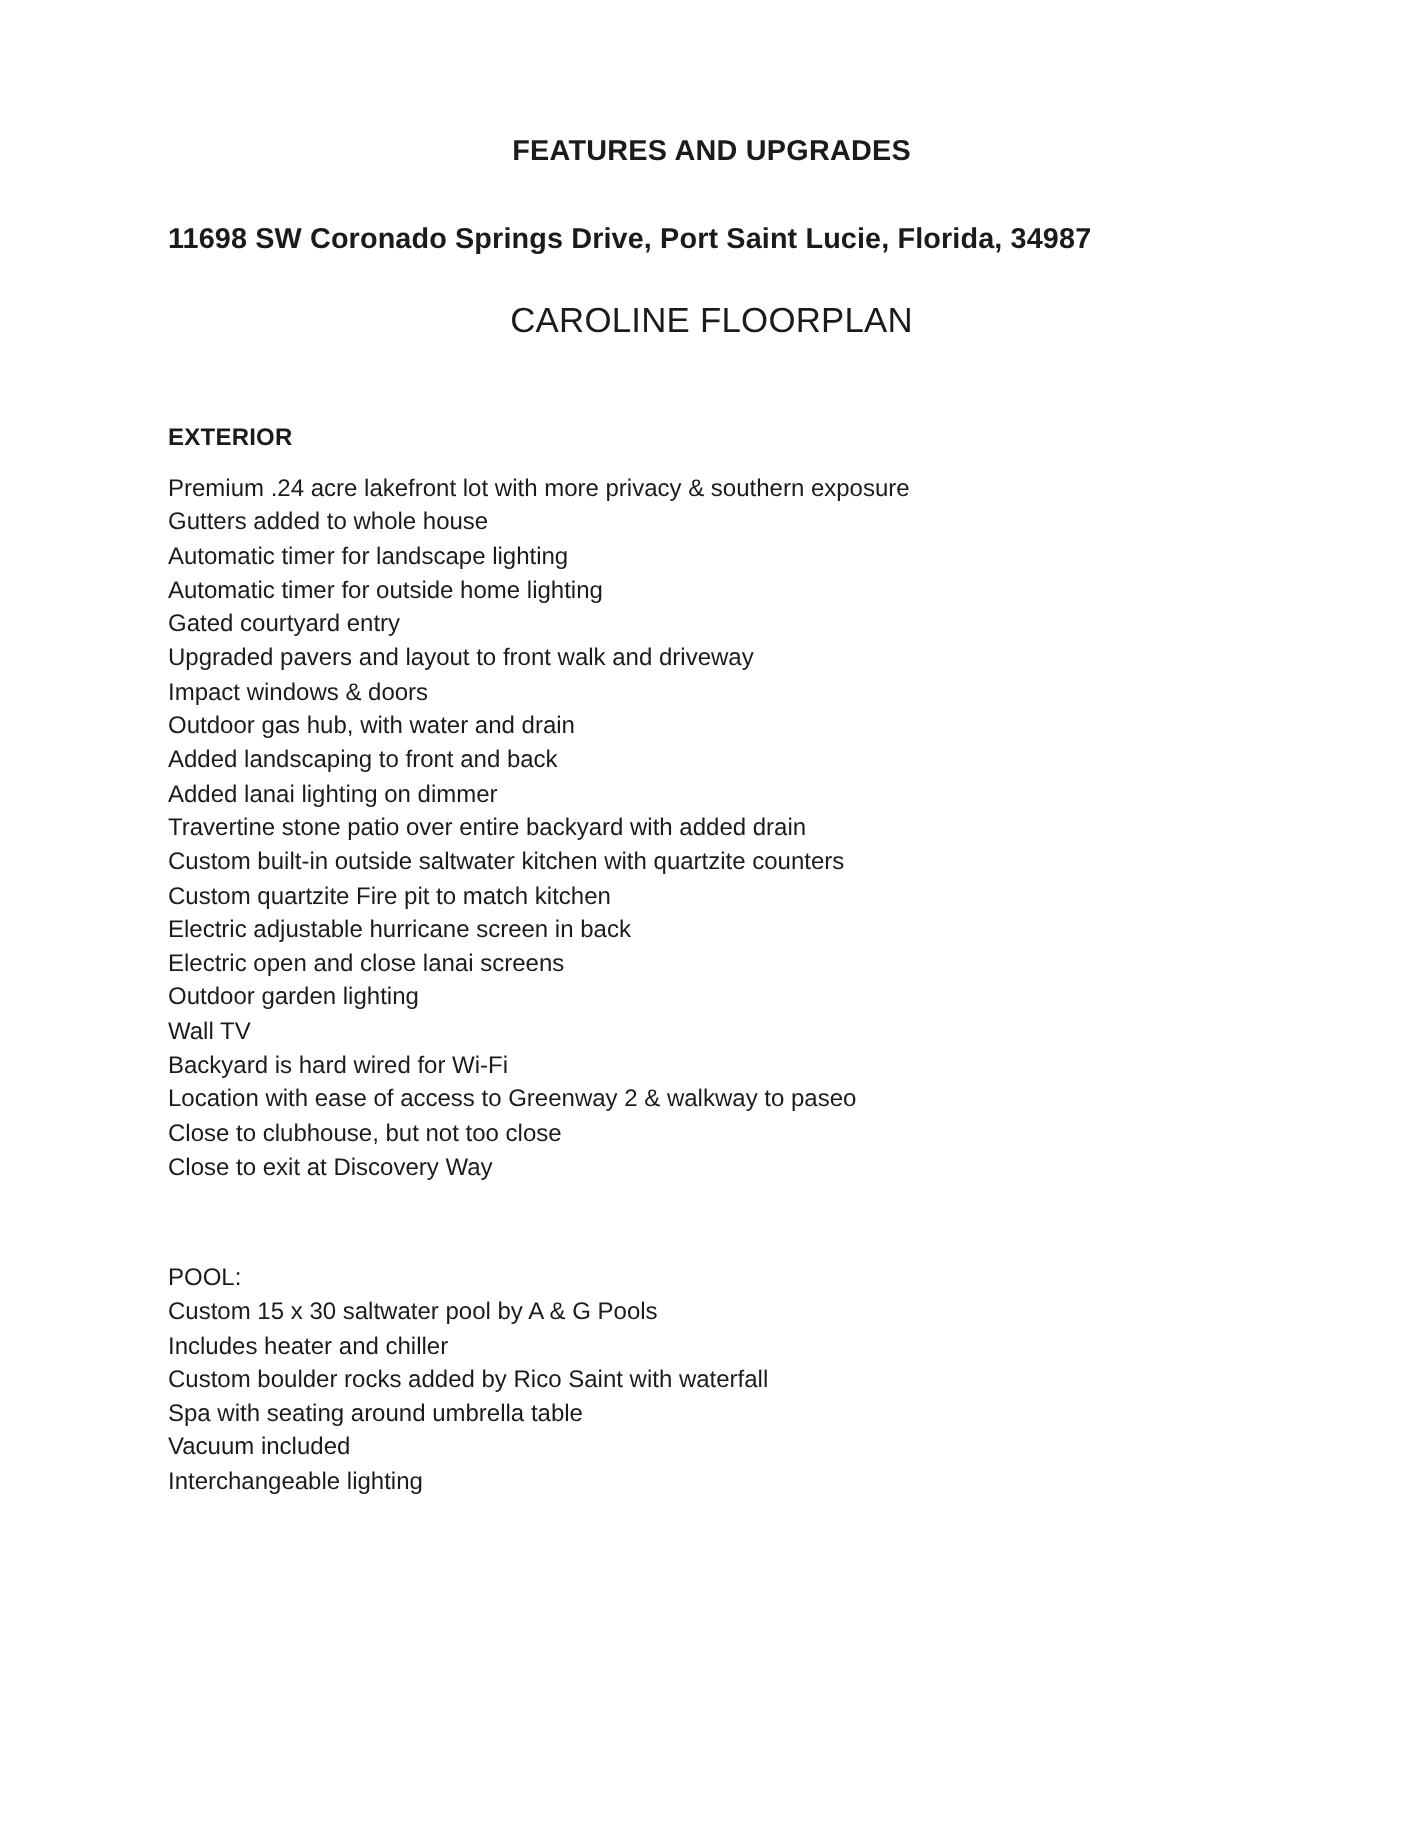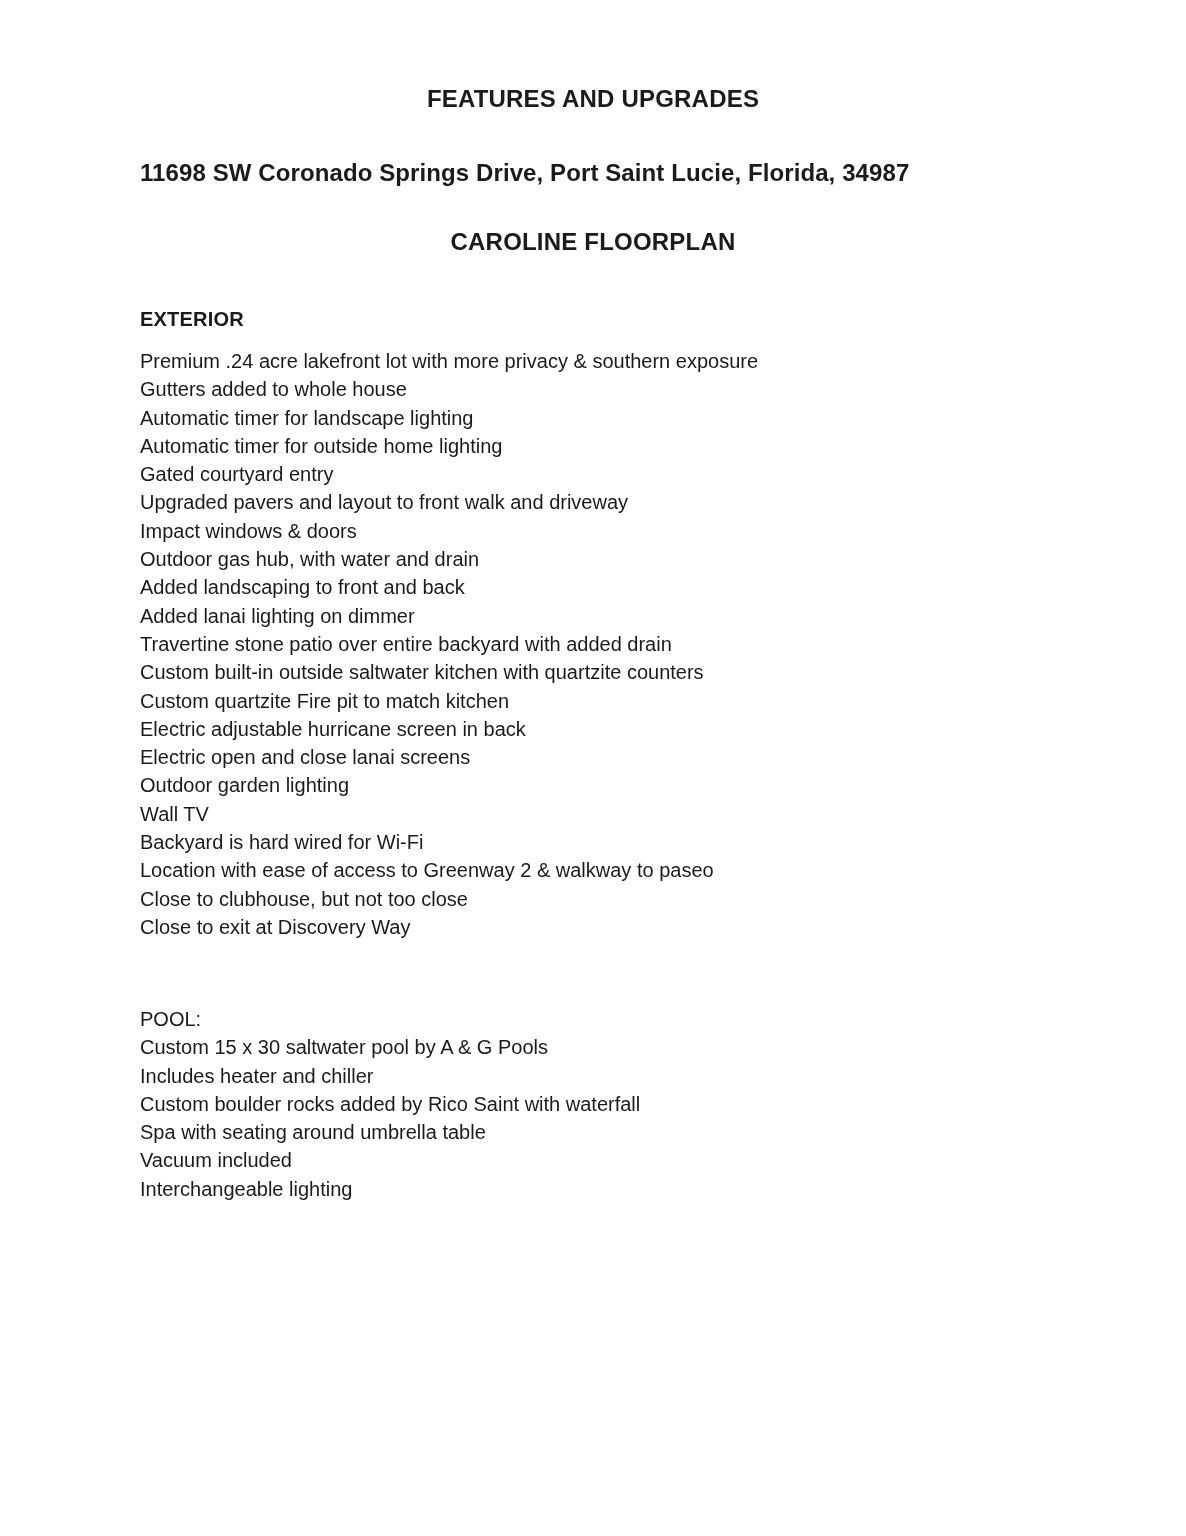--- a/index.html
+++ b/index.html
@@ -14,47 +14,47 @@
     margin: 0 auto;
     background: #ffffff;
     box-sizing: border-box;
     padding: 0 140px;
     overflow: hidden;
     font-family: "Liberation Sans", "DejaVu Sans", sans-serif;
     color: #1b1b1b;
   }
   .doc-title {
     margin: 0;
-    padding-top: 84px;
+    padding-top: 111px;
     text-align: center;
     font-size: 24px;
     font-weight: 700;
     line-height: 29px;
     letter-spacing: 0.2px;
   }
   .doc-address {
     margin: 0;
     margin-top: 45px;
     text-align: left;
     font-size: 24px;
     font-weight: 700;
     line-height: 29px;
     letter-spacing: 0.1px;
   }
   .doc-floorplan {
     margin: 0;
     margin-top: 40px;
     text-align: center;
-    font-size: 24px;
-    font-weight: 700;
+    font-size: 29px;
+    font-weight: 400;
     line-height: 29px;
     letter-spacing: 0.2px;
   }
   .section { margin: 0; }
-  .section-exterior { margin-top: 49px; }
+  .section-exterior { margin-top: 68px; }
   .section-pool { margin-top: 64px; }
   .section-heading {
     font-size: 20px;
     line-height: 28px;
     font-weight: 400;
   }
   .section-heading.bold {
     font-weight: 700;
     letter-spacing: 0.2px;
   }

